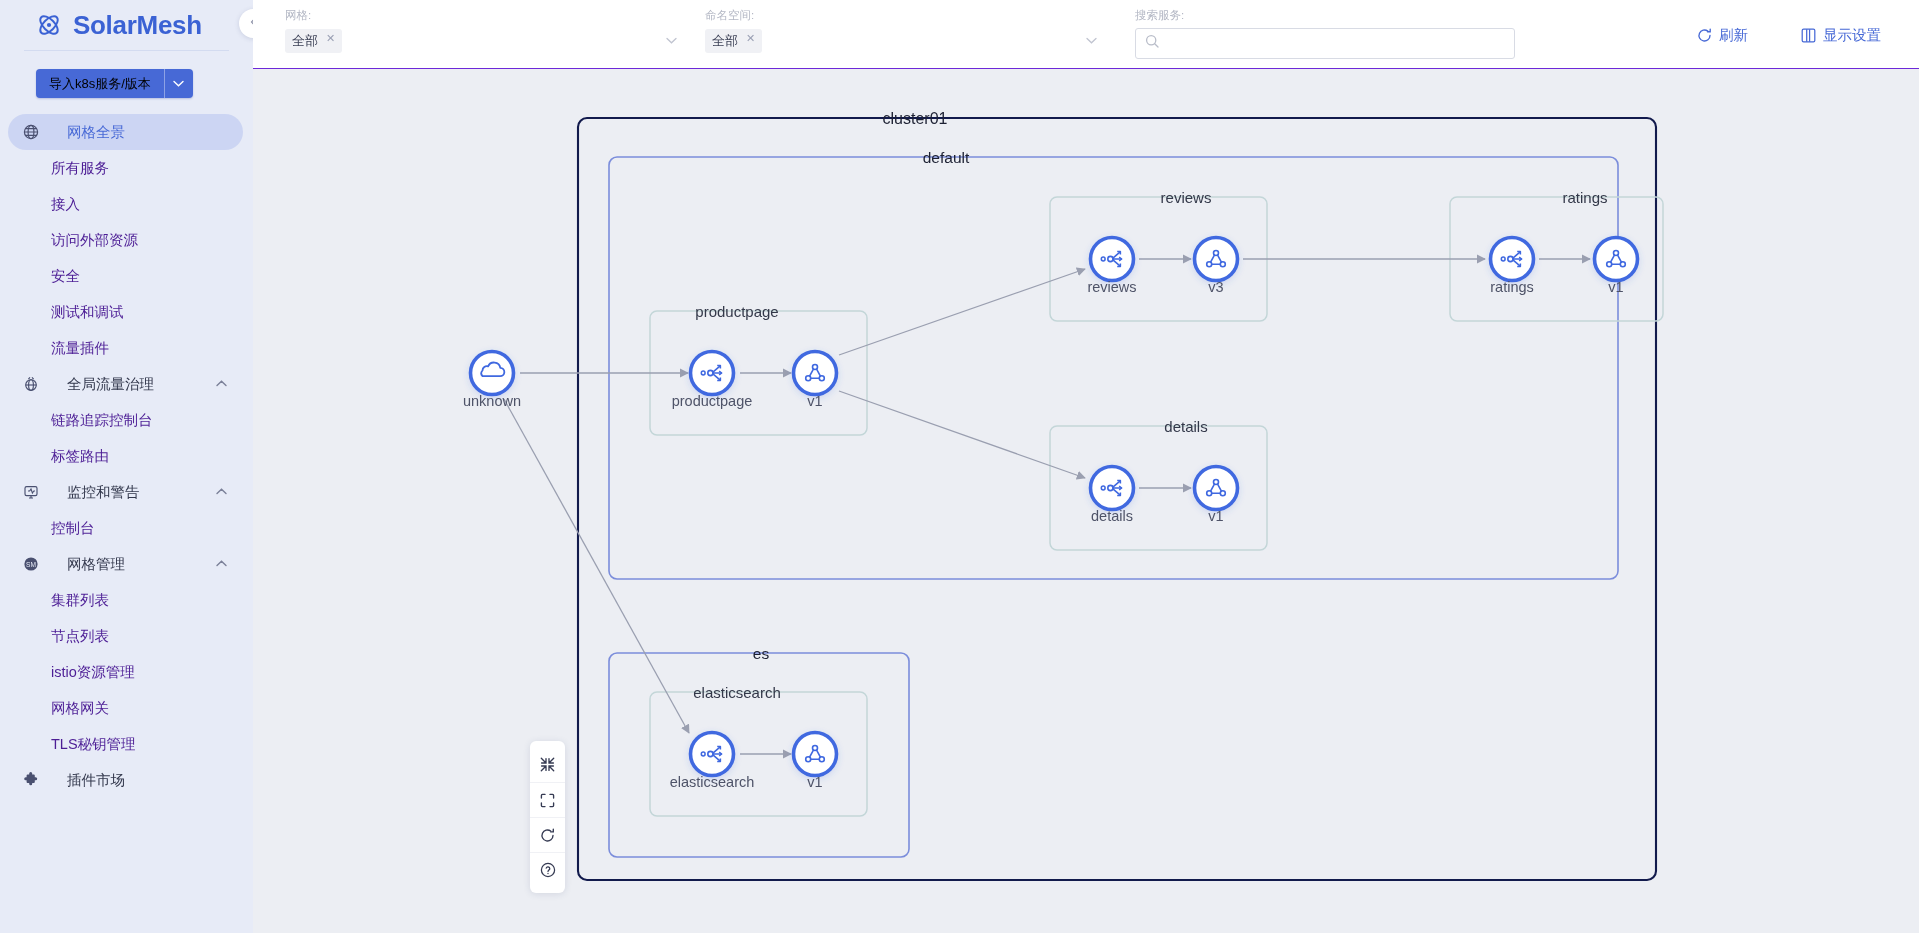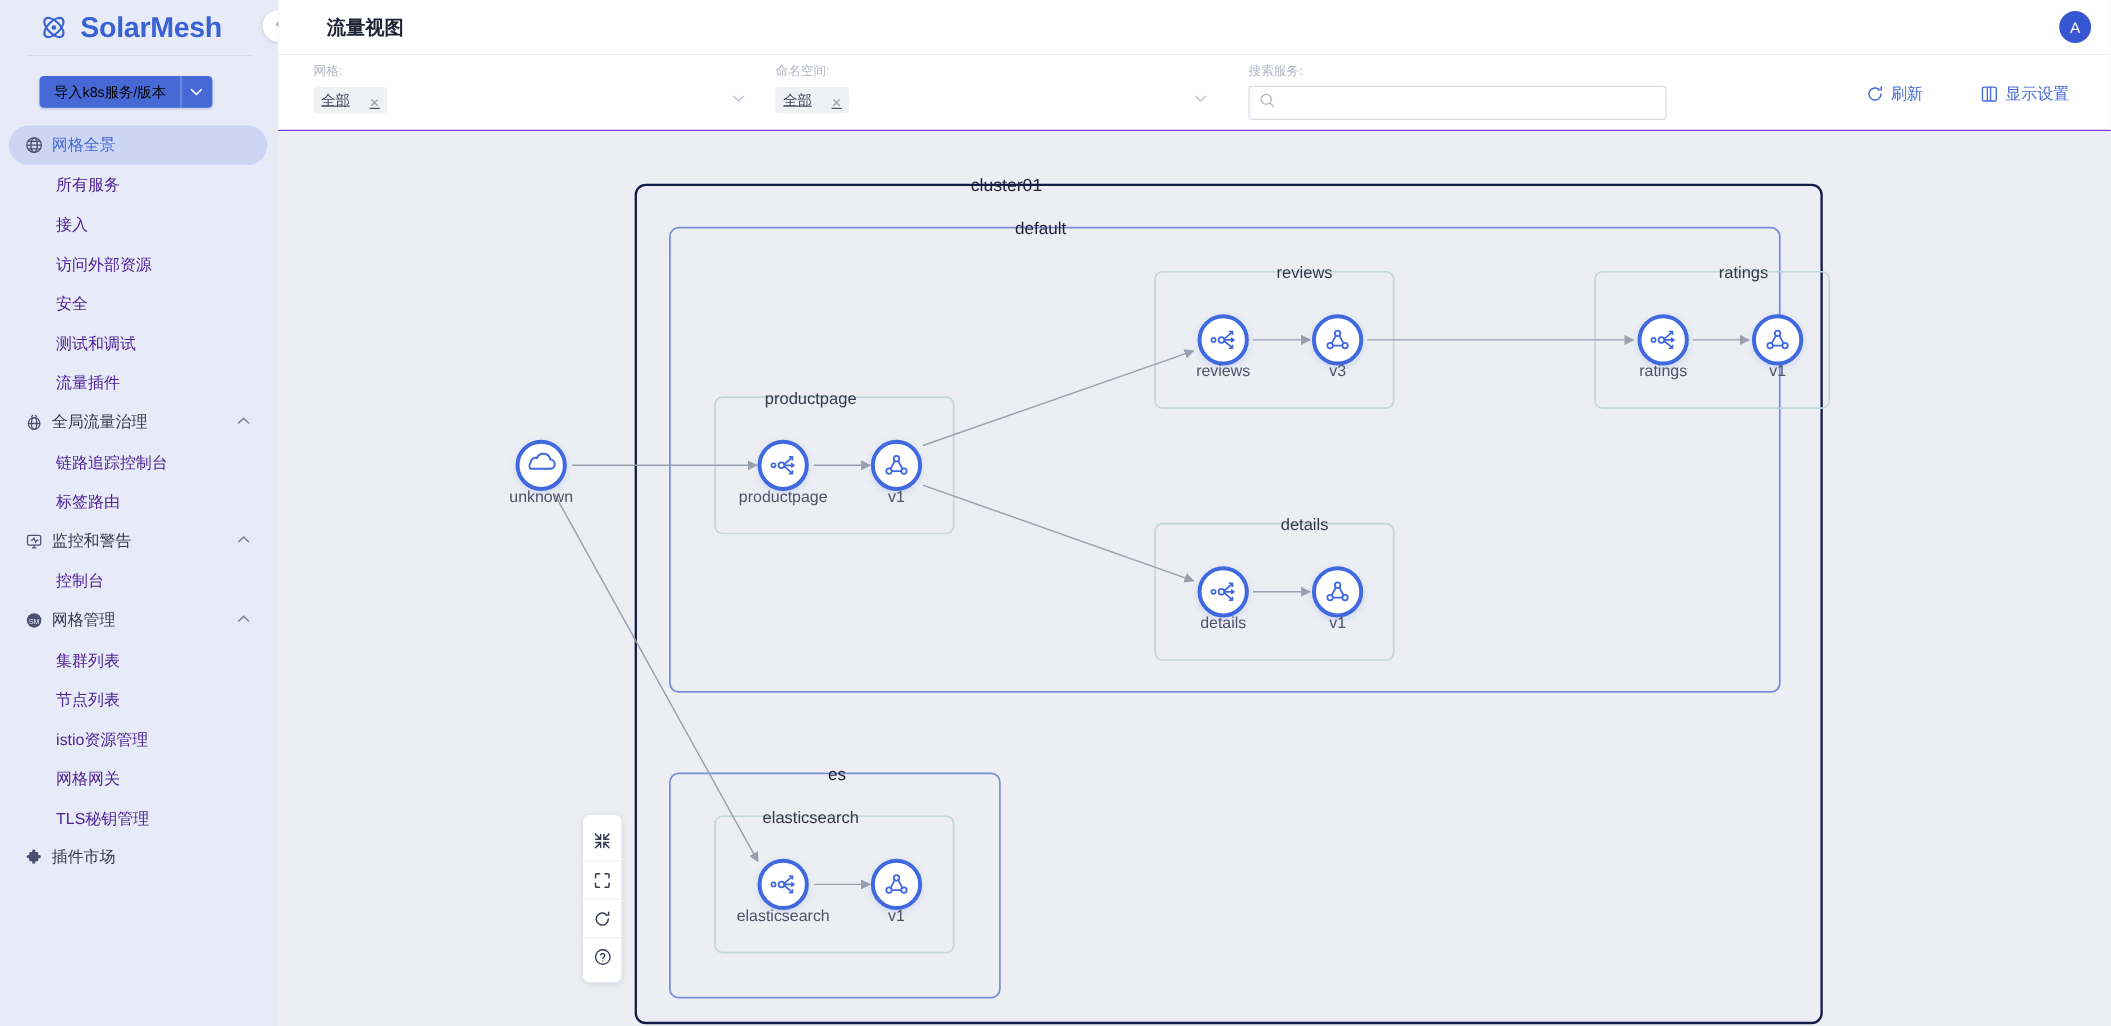--- a/index.html
+++ b/index.html
@@ -52,21 +52,21 @@
     color:#fff; font-size:11px; cursor:pointer;
     border-left: 1px solid rgba(255,255,255,.38);
   }
 
   .nav { padding-top: 2px; }
   .nav-group-row, .nav-sub-row {
     display: flex; align-items: center;
     cursor: pointer; position: relative;
   }
   .nav-group-row {
-    height: 36px; padding-left: 22px; gap: 8px;
+    height: 36px; padding-left: 22px; gap: 28px;
     font-size: 14.5px; color: #33384d;
   }
   .nav-group-row.active {
     background: #ccd5f3;
     border-radius: 18px;
     margin: 0 10px 0 8px;
     padding-left: 14px;
     color: #4769d6;
     font-weight: normal;
   }
@@ -124,23 +124,23 @@
   .filter-field.ns   { margin-left: 20px; width: 400px; }
   .filter-field.search { margin-left: 30px; width: 380px; }
   .filter-label {
     font-size: 11.5px; color: #b3b7c4; margin-bottom: 6px; line-height: 1;
   }
   .select-ctl {
     height: 26px; display: flex; align-items: center;
     cursor: pointer; position: relative;
   }
   .tag {
-    display: inline-flex; align-items: flex-end; gap: 18px;
+    display: inline-flex; align-items: flex-start; gap: 8px;
     background: #f0f1f5; border-radius: 3px;
-    padding: 3px 7px; font-size: 13px; color: #3d4257; text-decoration: underline;
+    padding: 3px 7px; font-size: 13px; color: #3d4257;
   }
   .tag-x { color: #9aa0b4; font-size: 11px; cursor: pointer; }
   .select-caret {
     position: absolute; right: 8px; top: 6px;
     color: #c0c4d0; font-size: 11px;
   }
   .search-box {
     height: 31px; border: 1px solid #d8dbe4; border-radius: 3px;
     display: flex; align-items: center; padding: 0 9px; gap: 7px;
     background: #fff;
@@ -337,24 +337,20 @@
       <span>
         <svg width="8" height="12" viewBox="0 0 8 12">
             <path d="M6 1L1.5 6 6 11" stroke="currentColor" stroke-width="1.2" fill="none" stroke-linecap="round"></path>
           </svg>
       </span>
     </div>
   </aside>
 
   <div class="main">
 
-    <div class="topbar">
-      <div class="page-title">流量视图</div>
-      <div class="avatar">A</div>
-    </div>
 
     <div class="filterbar">
 
       <div class="filter-field mesh">
         <div class="filter-label">网格:</div>
         <div class="select-ctl">
           <span class="tag">
             <span>全部</span>
             <span class="tag-x">✕</span>
           </span>

